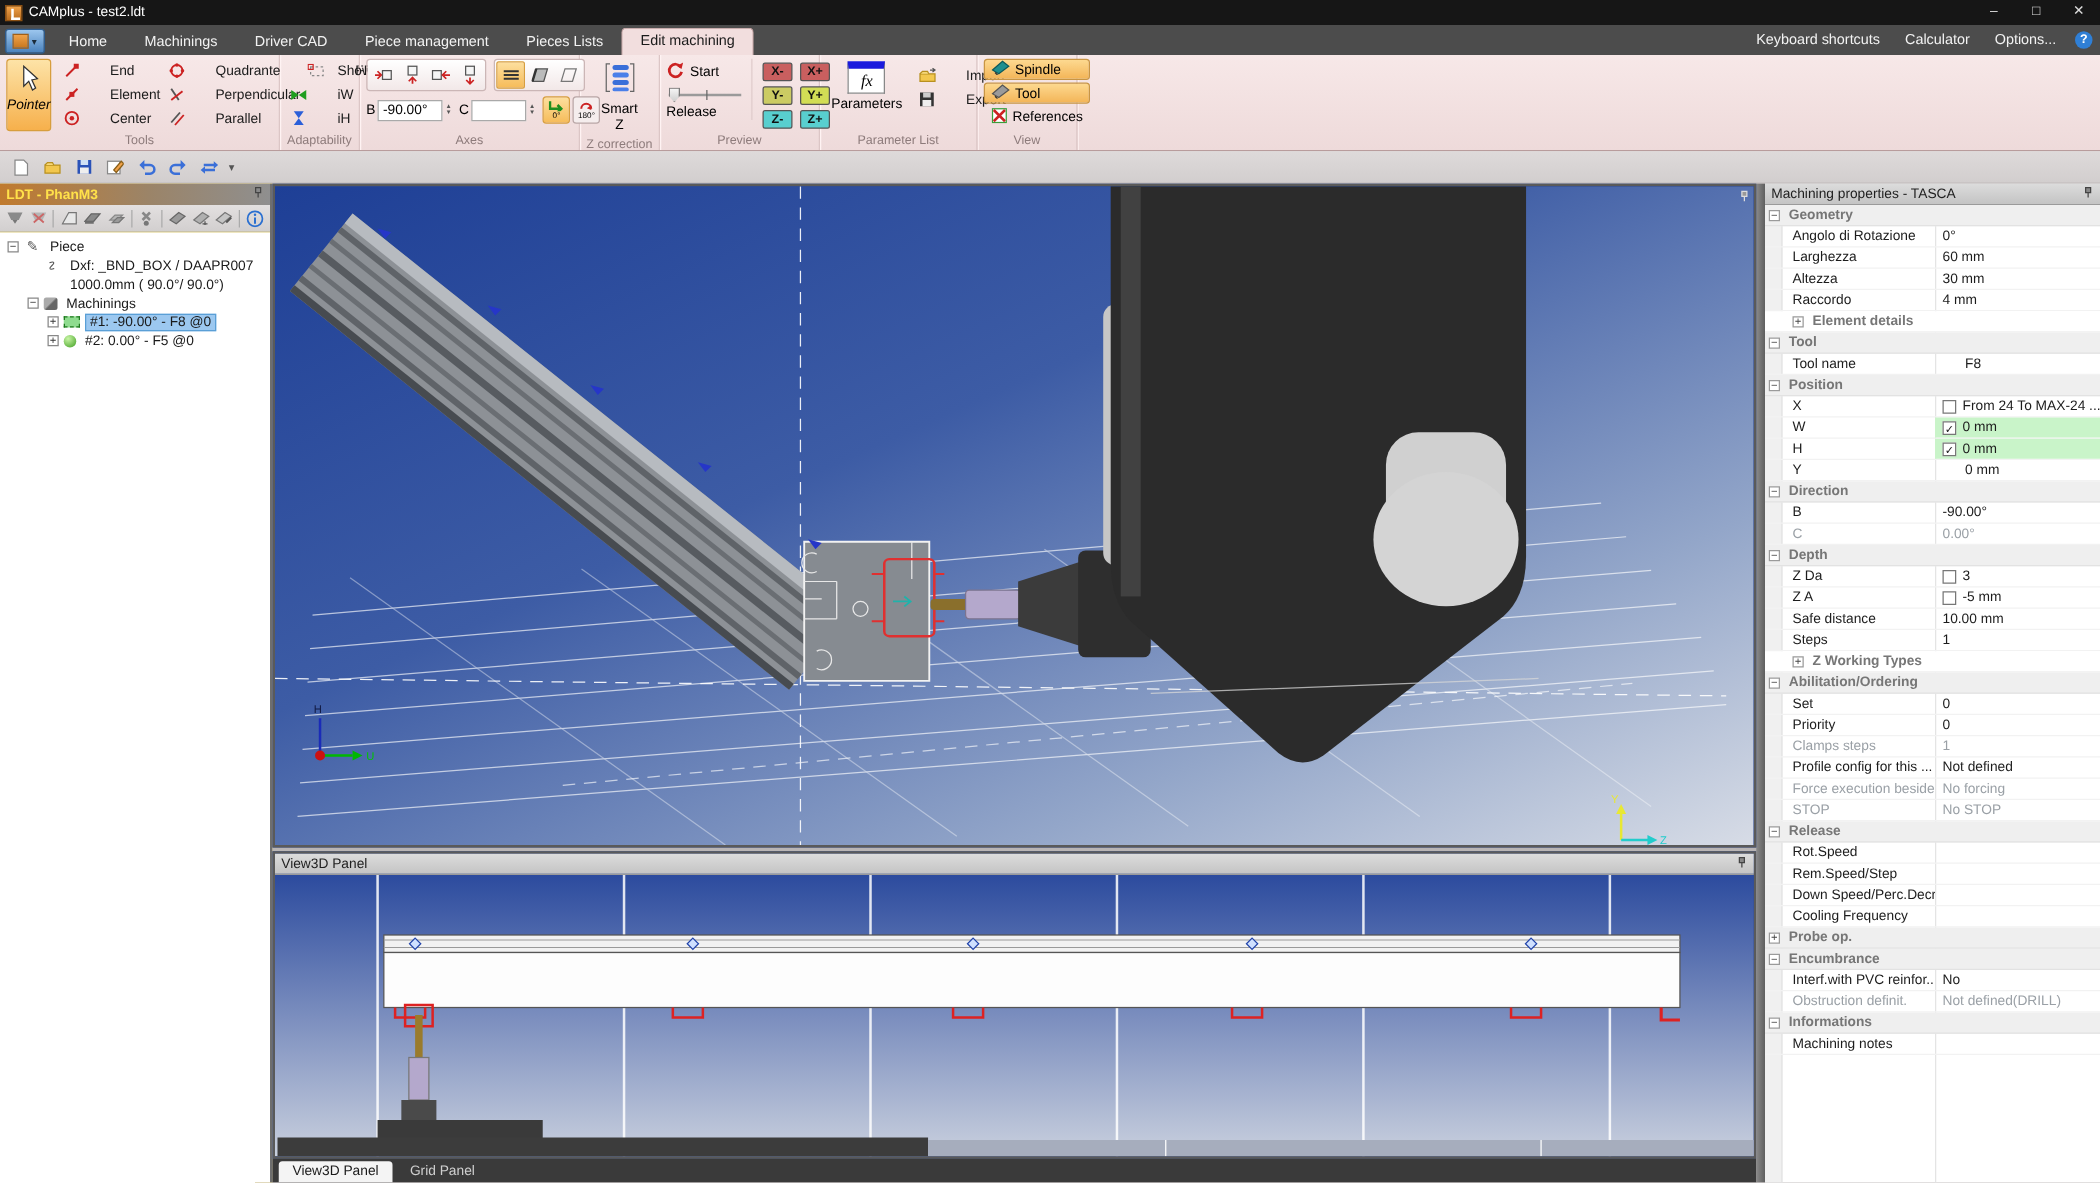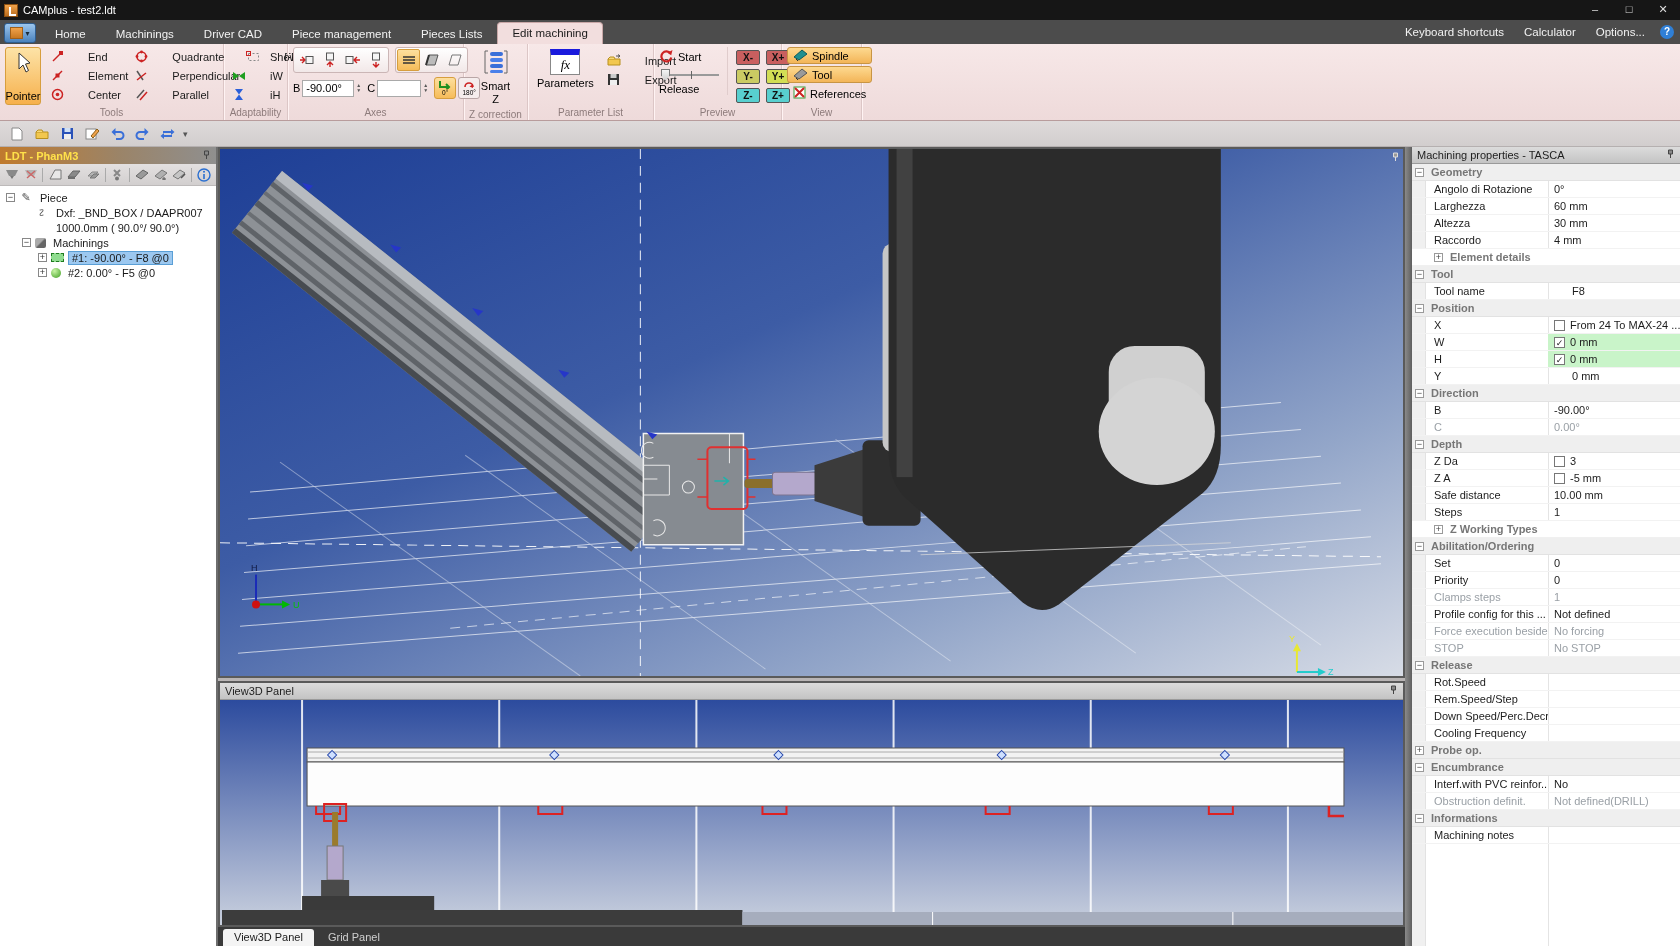--- a/index.html
+++ b/index.html
@@ -29,21 +29,21 @@
 
   
   .ribbon { height:77px; background:linear-gradient(#f7e8e8,#eedada); border-bottom:1px solid #b89c9c; display:flex; flex:0 0 auto; }
   .rgroup { display:flex; flex-direction:column; border-right:1px solid #dcc6c6; box-shadow:1px 0 0 #fff3f3; padding:3px 5px 0; flex:0 0 auto; }
   .rgroup-content { flex:1; display:flex; align-items:flex-start; }
   .rgroup-label { height:14px; text-align:center; color:#8d7b7b; font-size:10px; line-height:13px; }
   .rtool-btn { display:flex; align-items:center; gap:4px; height:19px; font-size:11px; color:#1a1a1a; padding:0 3px; white-space:nowrap; }
   .ricon { width:14px; height:14px; display:inline-flex; align-items:center; justify-content:center; }
   .rlabel { white-space:nowrap;margin-left:20px; }
   
-  .pointer-btn { width:36px; height:58px; background:linear-gradient(#fde3a7,#f6b04c); border:1px solid #d79e3e; border-radius:3px; display:flex; flex-direction:column; align-items:center; justify-content:space-between; padding:4px 0 2px; margin-right:6px; font-size:11px; }
+  .pointer-btn { width:36px; height:58px; background:linear-gradient(#fde3a7,#f6b04c); border:1px solid #d79e3e; border-radius:3px; display:flex; flex-direction:column; align-items:center; justify-content:space-between; padding:4px 0 14px; margin-right:6px; font-size:11px;font-style:italic; }
   .tools-cols { display:flex; }
   .tools-col { display:flex; flex-direction:column; }
   
   .adapt-col { display:flex; flex-direction:column; }
   
   .axes-col { display:flex; flex-direction:column; gap:4px; }
   .ax-row1 { display:flex; gap:6px; }
   .axcluster { display:flex; border:1px solid #cbb6b6; background:linear-gradient(#ffffff,#f2e8e8); border-radius:3px; padding:1px; }
   .axbtn { width:23px; height:22px; display:flex; align-items:center; justify-content:center; border-radius:2px; }
   .axbtn.selected { background:linear-gradient(#fddf9e,#f6bc5a); border:1px solid #d79e3e; }
@@ -375,20 +375,48 @@
                 <rect x="7" y="9" width="13" height="4" rx="2" fill="#4a7fe9"></rect>
                 <rect x="7" y="15" width="13" height="4" rx="2" fill="#3a6fd9"></rect>
                 <rect x="7" y="21" width="13" height="3" rx="1.5" fill="#4a7fe9"></rect>
               </svg></span>
           <span style="width:36px">Smart Z</span>
         </div>
       </div>
       <div class="rgroup-label">Z correction</div>
     </div>
 
+    <div class="rgroup" style="width:128px">
+      <div class="rgroup-content">
+        <div class="preview-left">
+          <div class="start-row">
+            <span><svg width="14" height="14">
+                  <path d="M11.5 4.5 A5 5 0 1 0 12.3 8.5" stroke="#cc2222" stroke-width="2.2" fill="none"></path>
+                  <path d="M13.5 1 L12.2 6.2 L8.5 3.8 Z" fill="#cc2222"></path>
+                </svg></span>
+            <span>Start</span>
+          </div>
+          <div class="slider-track">
+            <span class="slider-thumb"></span>
+            <span class="slider-tick"></span>
+          </div>
+          <div style="font-size:11px">Release</div>
+        </div>
+        <div class="jog-grid">
+            <div class="jog-btn" style="background: rgb(201, 95, 95);">X-</div>
+            <div class="jog-btn" style="background: rgb(201, 95, 95);">X+</div>
+            <div class="jog-btn" style="background: rgb(203, 203, 99);">Y-</div>
+            <div class="jog-btn" style="background: rgb(210, 221, 85);">Y+</div>
+            <div class="jog-btn" style="background: rgb(88, 207, 207);">Z-</div>
+            <div class="jog-btn" style="background: rgb(88, 207, 207);">Z+</div>
+          </div>
+      </div>
+      <div class="rgroup-label">Preview</div>
+    </div>
+
     <div class="rgroup" style="width:126px">
       <div class="rgroup-content">
         <div class="bigbtn">
           <span class="fx-icon">fx</span>
           <span>Parameters</span>
         </div>
         <div class="pl-right">
           <div class="rtool-btn">
             <span class="ricon">
                 <svg width="15" height="13">
@@ -405,48 +433,20 @@
                   <rect x="1" y="1" width="11" height="11" fill="#333"></rect>
                   <rect x="3.5" y="1" width="6" height="4" fill="#ccc"></rect>
                   <rect x="3" y="7" width="7" height="5" fill="#eee"></rect>
                 </svg>
               </span>
             <span class="rlabel">Export</span>
           </div>
         </div>
       </div>
       <div class="rgroup-label">Parameter List</div>
-    </div>
-
-    <div class="rgroup" style="width:128px">
-      <div class="rgroup-content">
-        <div class="preview-left">
-          <div class="start-row">
-            <span><svg width="14" height="14">
-                  <path d="M11.5 4.5 A5 5 0 1 0 12.3 8.5" stroke="#cc2222" stroke-width="2.2" fill="none"></path>
-                  <path d="M13.5 1 L12.2 6.2 L8.5 3.8 Z" fill="#cc2222"></path>
-                </svg></span>
-            <span>Start</span>
-          </div>
-          <div class="slider-track">
-            <span class="slider-thumb"></span>
-            <span class="slider-tick"></span>
-          </div>
-          <div style="font-size:11px">Release</div>
-        </div>
-        <div class="jog-grid">
-            <div class="jog-btn" style="background: rgb(201, 95, 95);">X-</div>
-            <div class="jog-btn" style="background: rgb(201, 95, 95);">X+</div>
-            <div class="jog-btn" style="background: rgb(203, 203, 99);">Y-</div>
-            <div class="jog-btn" style="background: rgb(210, 221, 85);">Y+</div>
-            <div class="jog-btn" style="background: rgb(88, 207, 207);">Z-</div>
-            <div class="jog-btn" style="background: rgb(88, 207, 207);">Z+</div>
-          </div>
-      </div>
-      <div class="rgroup-label">Preview</div>
     </div>
 
     <div class="rgroup" style="width:80px">
       <div class="rgroup-content">
         <div class="view-col">
           <div class="view-btn">
             <span><svg width="15" height="12">
                   <path d="M1 8 L9 1 L14 5 L6 11 Z" fill="#1f8f8f" stroke="#0e5a5a"></path>
                   <path d="M3 10 l2 2" stroke="#333"></path>
                 </svg></span>

